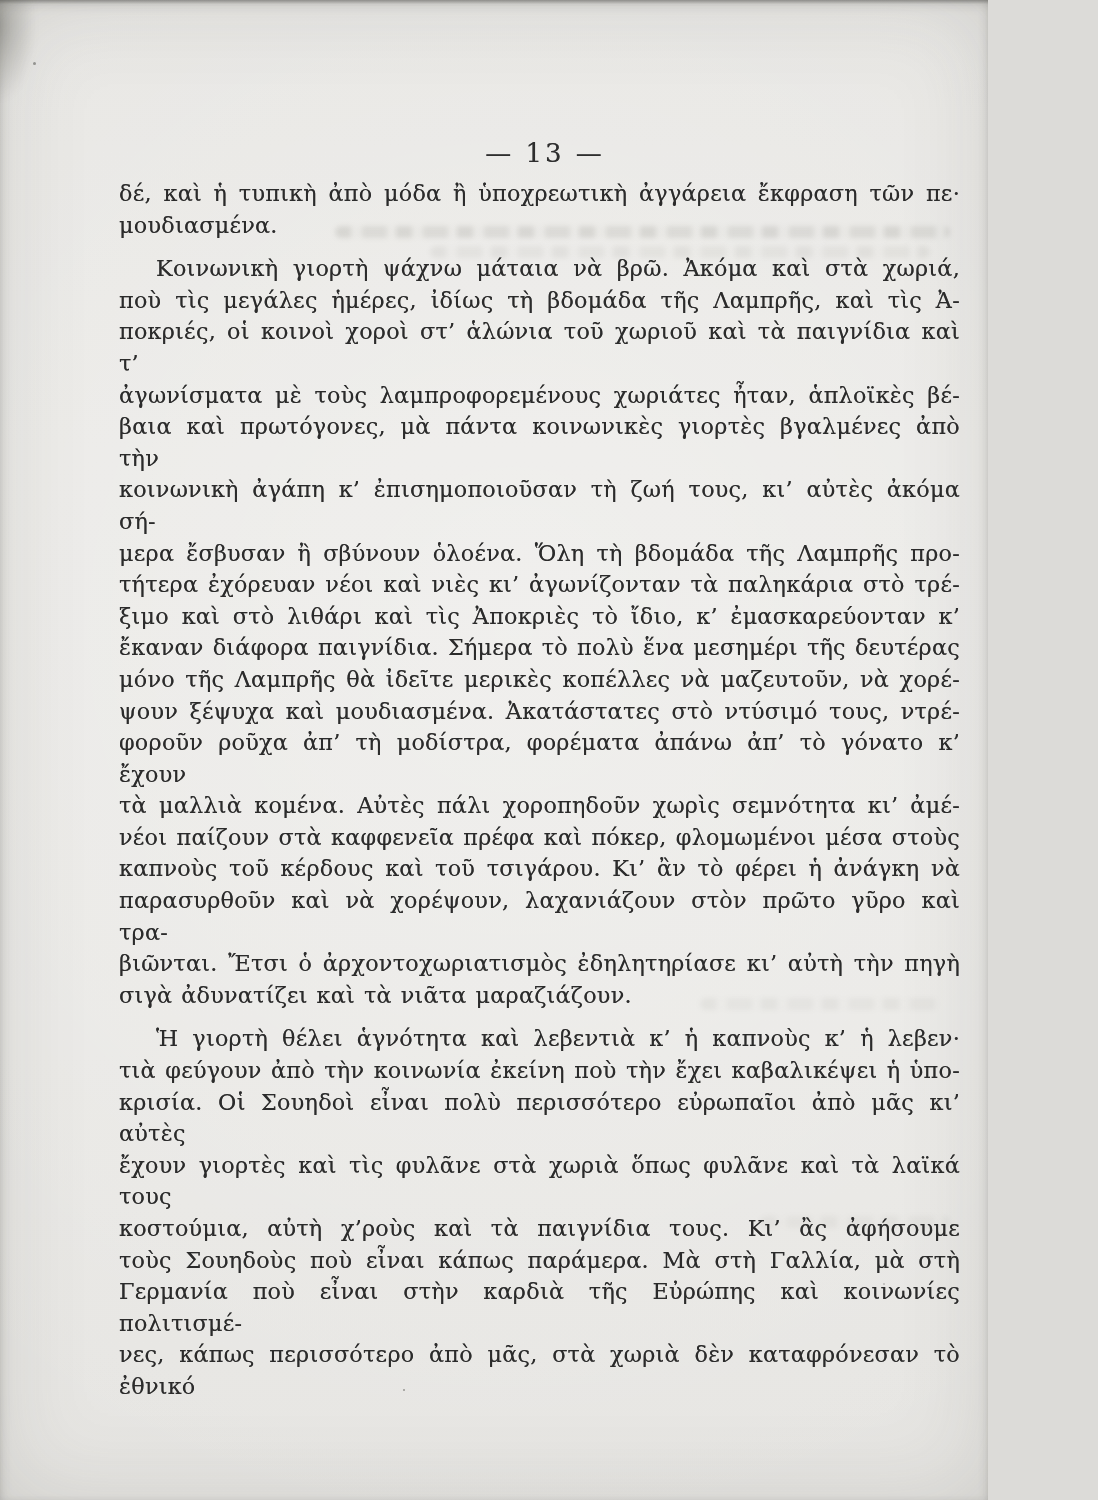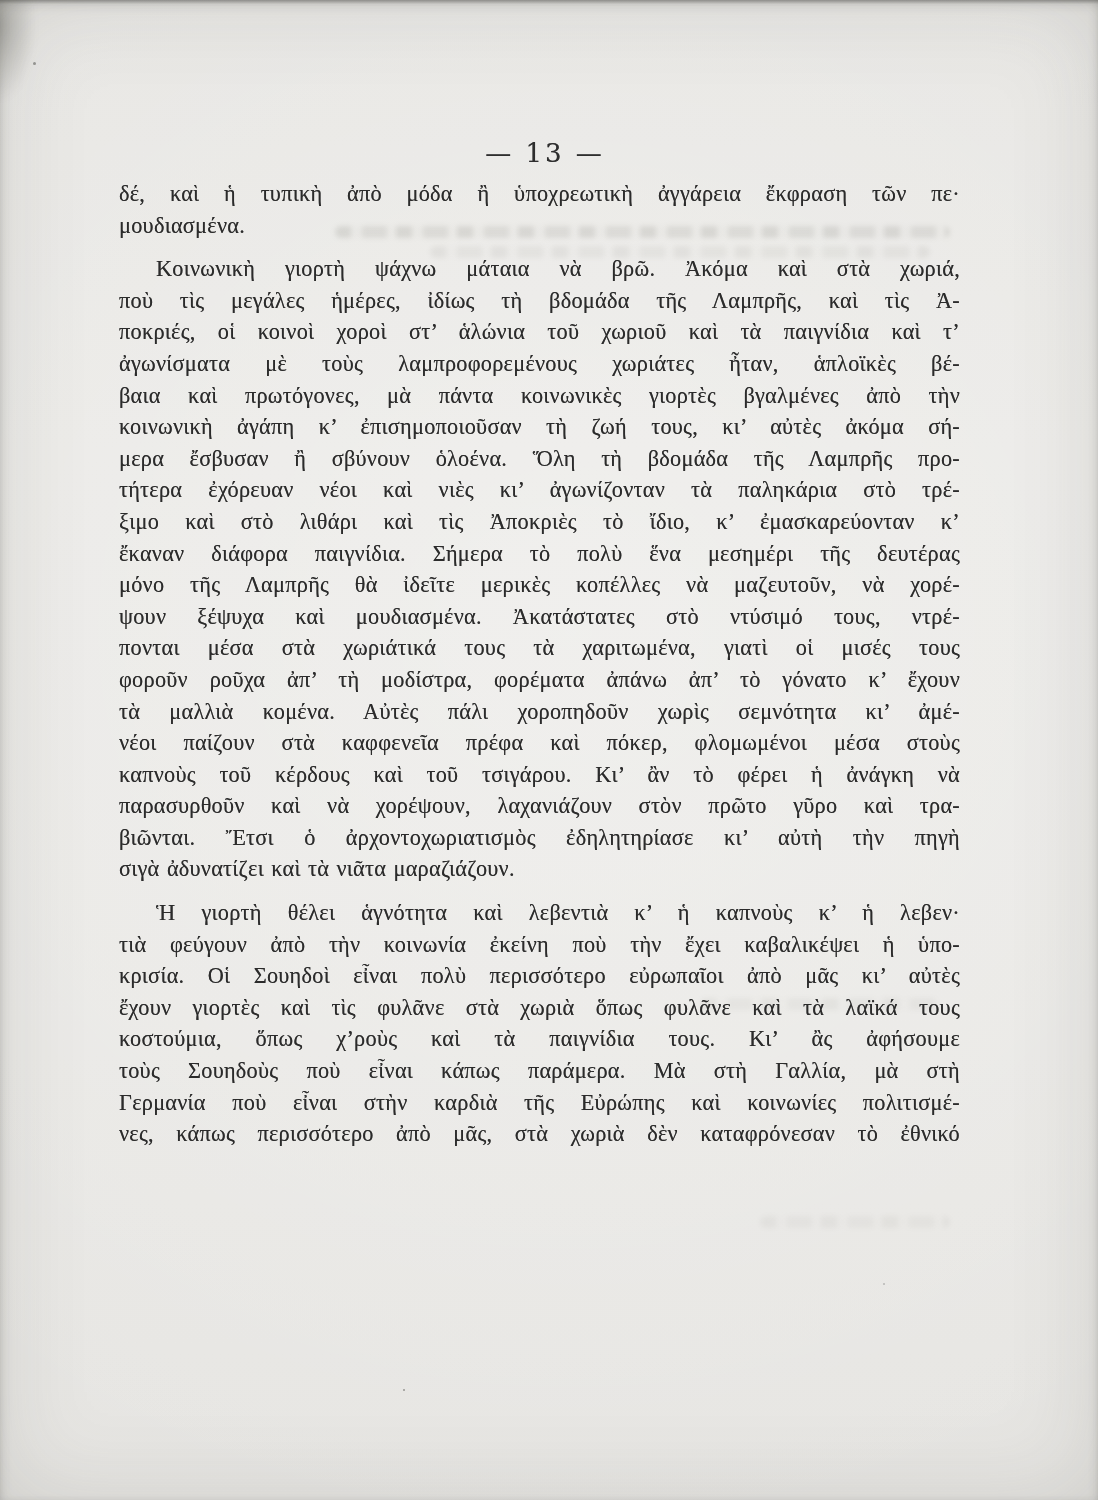--- a/index.html
+++ b/index.html
@@ -3,21 +3,21 @@
 <meta charset="utf-8">
 <style>
   html, body { margin: 0; padding: 0; }
   body {
     width: 1098px; height: 1500px;
     background: #dcdbd8;
     font-family: "DejaVu Serif", "Liberation Serif", serif;
   }
   .page {
     position: relative;
-    width: 1098px; height: 1500px;
+    width: 988px; height: 1500px;
     overflow: hidden;
     background:
       radial-gradient(ellipse 130% 90% at 52% 42%, rgba(255,255,255,0.30), rgba(255,255,255,0) 70%),
       linear-gradient(180deg, #e7e6e3 0%, #eae9e6 30%, #e9e8e5 70%, #e6e5e2 100%);
     box-shadow:
       inset 0 0 90px rgba(85,85,78,0.16),
       inset 0 10px 14px -10px rgba(40,40,35,0.35),
       inset -6px 0 12px -8px rgba(60,60,55,0.25),
       inset 6px 0 14px -8px rgba(60,60,55,0.28);
     color: #2b2b2b;
@@ -71,21 +71,20 @@
     display: block;
     font-size: 22.3px;
     line-height: 31.6px;
     letter-spacing: 0.25px;
     word-spacing: 1.5px;
     white-space: normal;
     text-align: justify;
     text-align-last: justify;
     text-justify: inter-word;
     text-shadow: 0 0 0.6px rgba(43,43,43,0.6);
-    font-family: Liberation Serif, serif;
   }
   .line.ind { text-indent: 37px; margin-top: 12px; }
   .line.pend { text-align-last: left; }
 </style>
 </head>
 <body>
 
 <div class="page">
   <div class="top-edge"></div>
   <div class="corner-smudge"></div>
@@ -111,32 +110,31 @@
     <div class="line">ποκριές, οἱ κοινοὶ χοροὶ στ’ ἁλώνια τοῦ χωριοῦ καὶ τὰ παιγνίδια καὶ τ’</div>
     <div class="line">ἀγωνίσματα μὲ τοὺς λαμπροφορεμένους χωριάτες ἦταν, ἁπλοϊκὲς βέ-</div>
     <div class="line">βαια καὶ πρωτόγονες, μὰ πάντα κοινωνικὲς γιορτὲς βγαλμένες ἀπὸ τὴν</div>
     <div class="line">κοινωνικὴ ἀγάπη κ’ ἐπισημοποιοῦσαν τὴ ζωή τους, κι’ αὐτὲς ἀκόμα σή-</div>
     <div class="line">μερα ἔσβυσαν ἢ σβύνουν ὁλοένα. Ὅλη τὴ βδομάδα τῆς Λαμπρῆς προ-</div>
     <div class="line">τήτερα ἐχόρευαν νέοι καὶ νιὲς κι’ ἀγωνίζονταν τὰ παληκάρια στὸ τρέ-</div>
     <div class="line">ξιμο καὶ στὸ λιθάρι καὶ τὶς Ἀποκριὲς τὸ ἴδιο, κ’ ἐμασκαρεύονταν κ’</div>
     <div class="line">ἔκαναν διάφορα παιγνίδια. Σήμερα τὸ πολὺ ἕνα μεσημέρι τῆς δευτέρας</div>
     <div class="line">μόνο τῆς Λαμπρῆς θὰ ἰδεῖτε μερικὲς κοπέλλες νὰ μαζευτοῦν, νὰ χορέ-</div>
     <div class="line">ψουν ξέψυχα καὶ μουδιασμένα. Ἀκατάστατες στὸ ντύσιμό τους, ντρέ-</div>
-    <div class="line">πονται μέσα στὰ χωριάτικά τους τὰ χαριτωμένα, γιατὶ οἱ μισές τους</div>
     <div class="line">φοροῦν ροῦχα ἀπ’ τὴ μοδίστρα, φορέματα ἀπάνω ἀπ’ τὸ γόνατο κ’ ἔχουν</div>
     <div class="line">τὰ μαλλιὰ κομένα. Αὐτὲς πάλι χοροπηδοῦν χωρὶς σεμνότητα κι’ ἀμέ-</div>
     <div class="line">νέοι παίζουν στὰ καφφενεῖα πρέφα καὶ πόκερ, φλομωμένοι μέσα στοὺς</div>
     <div class="line">καπνοὺς τοῦ κέρδους καὶ τοῦ τσιγάρου. Κι’ ἂν τὸ φέρει ἡ ἀνάγκη νὰ</div>
     <div class="line">παρασυρθοῦν καὶ νὰ χορέψουν, λαχανιάζουν στὸν πρῶτο γῦρο καὶ τρα-</div>
     <div class="line">βιῶνται. Ἔτσι ὁ ἀρχοντοχωριατισμὸς ἐδηλητηρίασε κι’ αὐτὴ τὴν πηγὴ</div>
     <div class="line pend">σιγὰ ἀδυνατίζει καὶ τὰ νιᾶτα μαραζιάζουν.</div>
 
     <div class="line ind">Ἡ γιορτὴ θέλει ἁγνότητα καὶ λεβεντιὰ κ’ ἡ καπνοὺς κ’ ἡ λεβεν·</div>
     <div class="line">τιὰ φεύγουν ἀπὸ τὴν κοινωνία ἐκείνη ποὺ τὴν ἔχει καβαλικέψει ἡ ὑπο-</div>
     <div class="line">κρισία. Οἱ Σουηδοὶ εἶναι πολὺ περισσότερο εὐρωπαῖοι ἀπὸ μᾶς κι’ αὐτὲς</div>
     <div class="line">ἔχουν γιορτὲς καὶ τὶς φυλᾶνε στὰ χωριὰ ὅπως φυλᾶνε καὶ τὰ λαϊκά τους</div>
-    <div class="line">κοστούμια, ὅπως χ’ροὺς καὶ τὰ παιγνίδια τους. Κι’ ἂς ἀφήσουμε</div>
+    <div class="line">κοστούμια, αὐτὴ χ’ροὺς καὶ τὰ παιγνίδια τους. Κι’ ἂς ἀφήσουμε</div>
     <div class="line">τοὺς Σουηδοὺς ποὺ εἶναι κάπως παράμερα. Μὰ στὴ Γαλλία, μὰ στὴ</div>
     <div class="line">Γερμανία ποὺ εἶναι στὴν καρδιὰ τῆς Εὐρώπης καὶ κοινωνίες πολιτισμέ-</div>
     <div class="line">νες, κάπως περισσότερο ἀπὸ μᾶς, στὰ χωριὰ δὲν καταφρόνεσαν τὸ ἐθνικό</div>
 
   </div>
 </div>
 
 </body></html>

